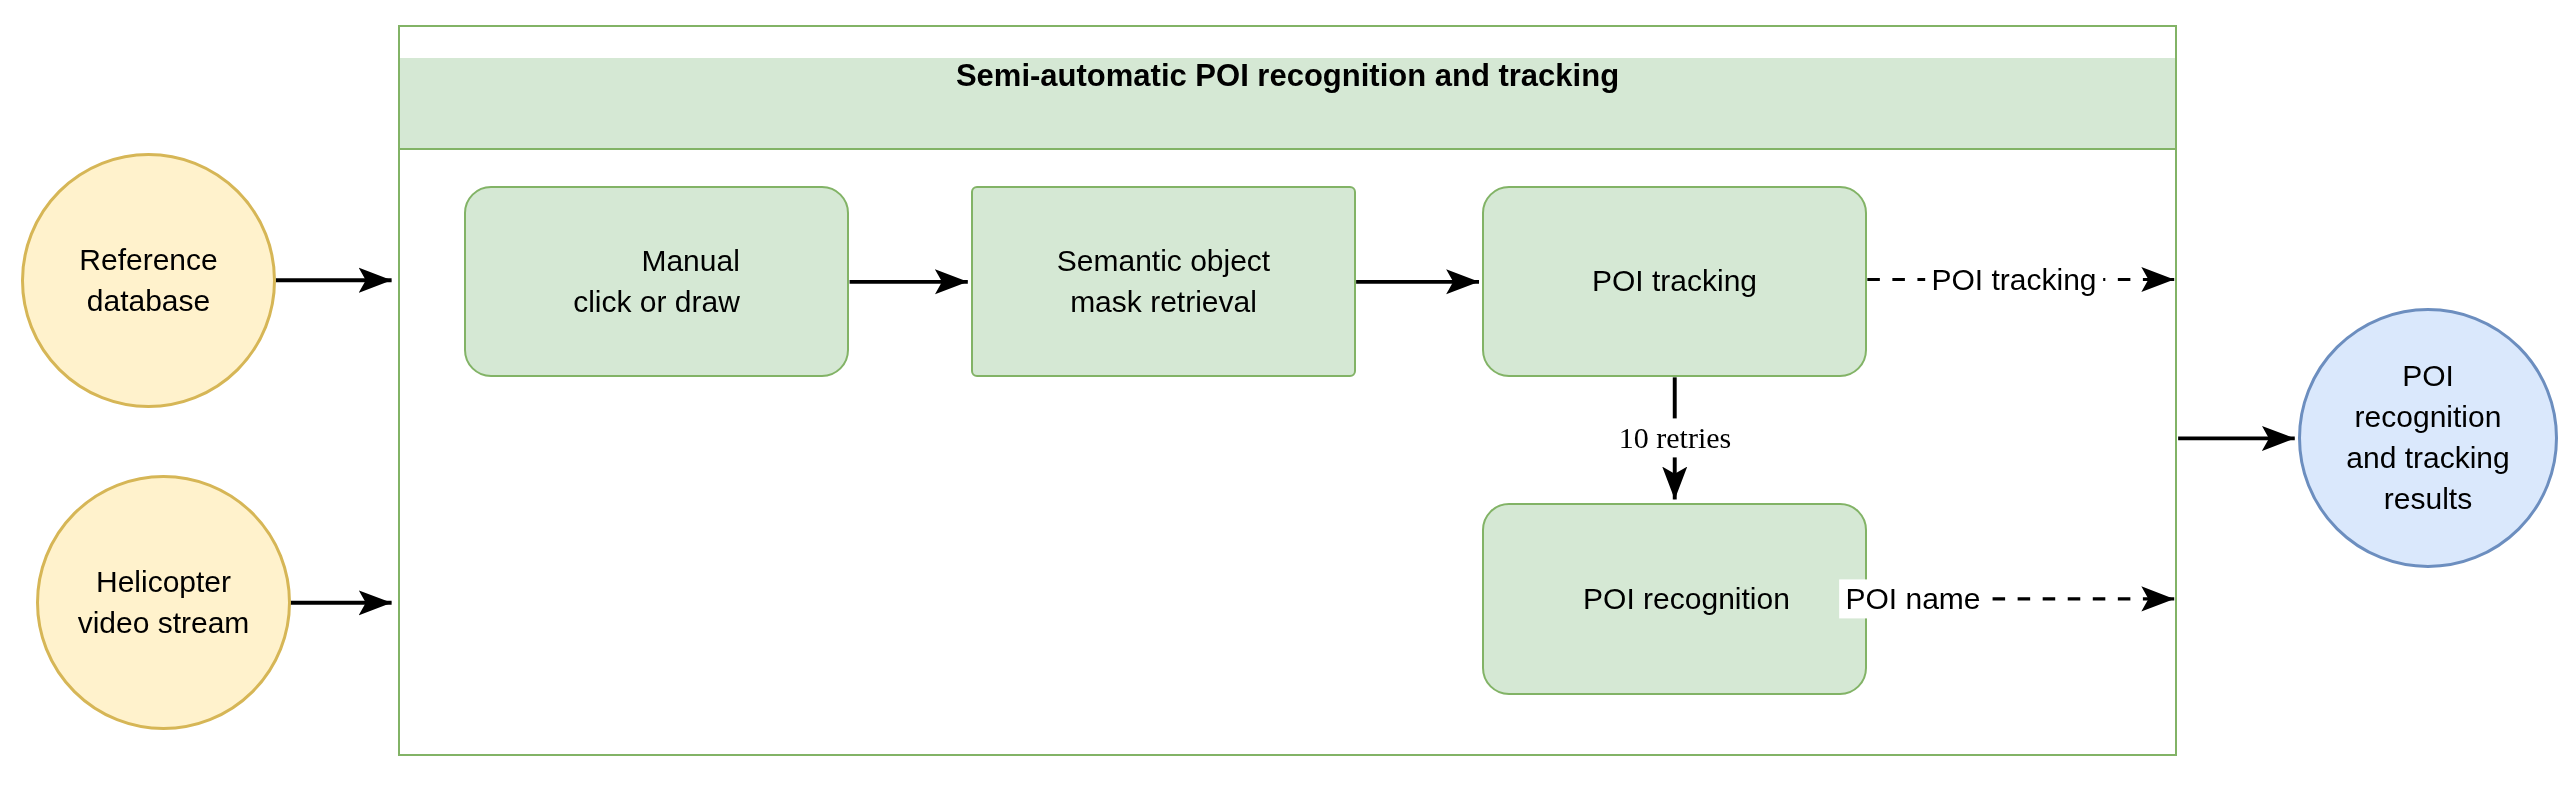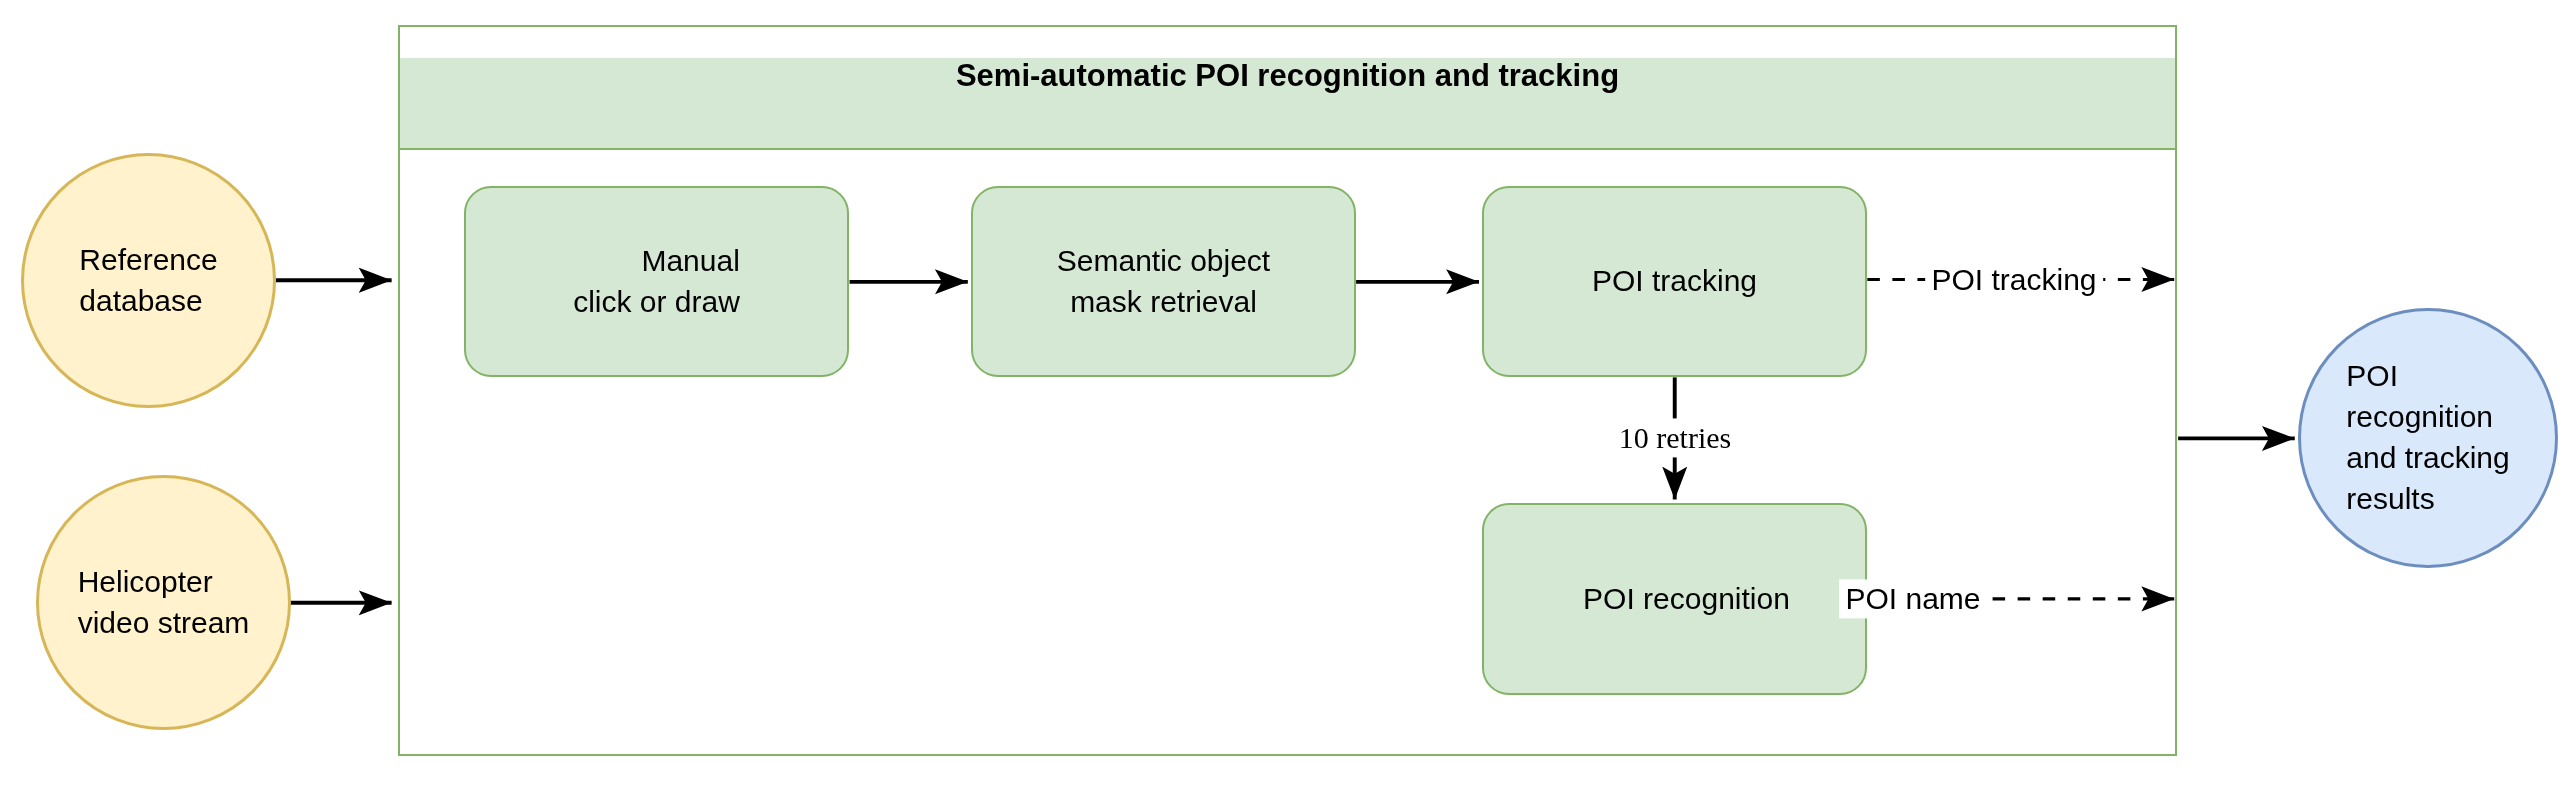--- a/index.html
+++ b/index.html
@@ -21,36 +21,36 @@
   .group-header{
     position:absolute;left:0;top:12px;width:100%;height:92px;
     background:var(--green-fill);border-bottom:2.3px solid var(--green-stroke);
     display:flex;align-items:flex-start;justify-content:center;margin-top:19px;
   }
   .group-title{font-size:31px;font-weight:bold;white-space:pre-line;text-align:center;}
 
   
   .circle-node{
     position:absolute;border-radius:50%;
-    display:flex;align-items:center;justify-content:center;text-align:left;
+    display:flex;align-items:center;justify-content:center;text-align:center;
   }
   .circle-yellow{width:255px;height:255px;background:var(--yellow-fill);border:3.1px solid var(--yellow-stroke);}
   .circle-blue{width:260px;height:260px;background:var(--blue-fill);border:3.1px solid var(--blue-stroke);}
   .circle-ref{left:21px;top:153px;}
   .circle-heli{left:36px;top:475px;}
   .circle-results{left:2298px;top:308px;}
 
   
   .process-box{
     position:absolute;width:385px;height:191px;border-radius:27px;
     background:var(--green-fill);border:2.3px solid var(--green-stroke);
     display:flex;align-items:center;justify-content:center;text-align:center;
   }
   .box-manual{left:464px;top:186px;text-align:right;}
-  .box-semantic{left:971px;top:186px;}
+  .box-semantic{left:971px;top:186px;border-radius:6px;}
   .box-tracking{left:1482px;top:186px;}
   .box-recognition{left:1482px;top:503px;height:192px;padding-left:24px;}
 
   .node-label{font-size:30px;line-height:1.36;white-space:pre-line;}
 
   
   .edge-label{
     position:absolute;transform:translate(-50%,-50%);
     background:#ffffff;padding:1.6px 6.3px;font-size:30px;line-height:1.2;white-space:nowrap;
   }

